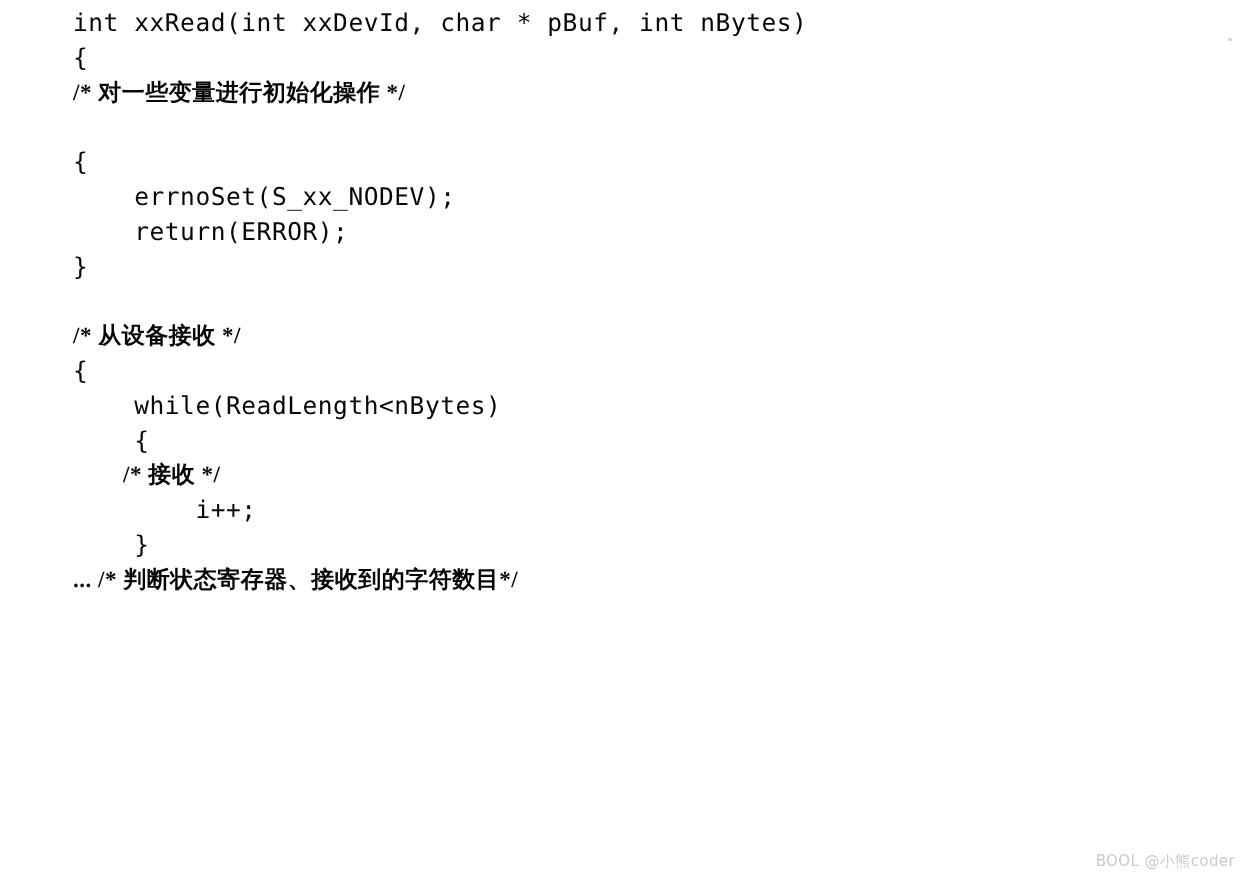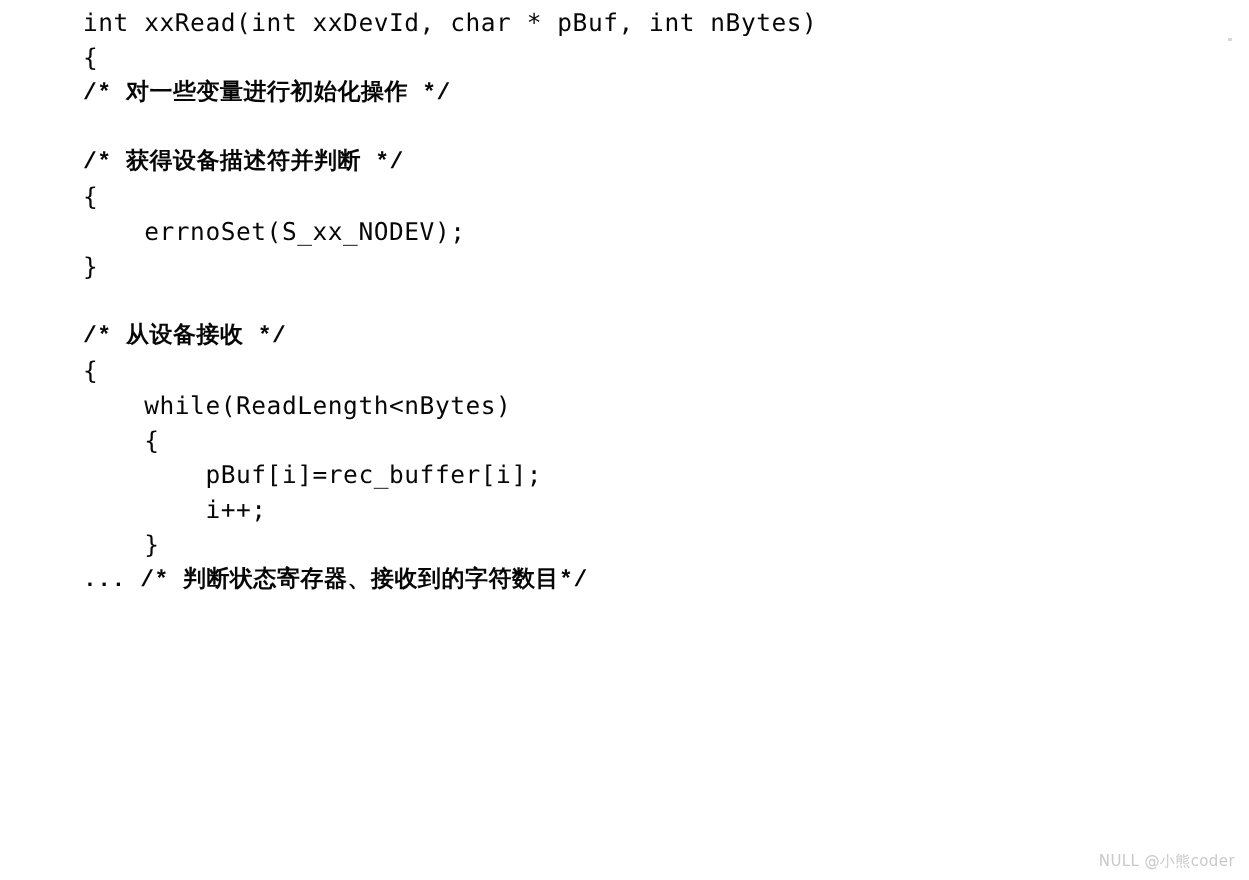--- a/index.html
+++ b/index.html
@@ -33,31 +33,30 @@
 
   .code-line {
     height: 34.8px;
     line-height: 34.8px;
     font-family: "DejaVu Sans Mono", monospace;
     font-size: 24.5px;
     letter-spacing: 0.55px;
     color: #070707;
     white-space: pre;
     text-rendering: geometricPrecision;
-    margin-left: 10px;
   }
 
   
   .code-line.bold {
     font-weight: bold;
     letter-spacing: 0.1px;
   }
 
   .code-line.cjk {
-    font-family: Liberation Mono, monospace;
+    font-family: Liberation Serif, serif;
     font-weight: bold;
     font-size: 23px;
     letter-spacing: 0.5px;
   }
 
   .code-line.blank {
     color: transparent;
   }
 
   #watermark {
@@ -84,32 +83,32 @@
 </head>
 <body>
 
 <div id="page">
 
   <div id="code-listing">
       <div class="code-line">int xxRead(int xxDevId, char * pBuf, int nBytes)</div>
       <div class="code-line">{</div>
       <div class="code-line cjk">/* 对一些变量进行初始化操作 */</div>
       <div class="code-line blank"></div>
-      <div class="code-line cjk">/* 获得设备描述符并判断 */</div>
       <div class="code-line">{</div>
       <div class="code-line">    errnoSet(S_xx_NODEV);</div>
+      <div class="code-line">    return(ERROR);</div>
       <div class="code-line">}</div>
       <div class="code-line blank"></div>
       <div class="code-line cjk">/* 从设备接收 */</div>
       <div class="code-line">{</div>
       <div class="code-line">    while(ReadLength&lt;nBytes)</div>
       <div class="code-line">    {</div>
-      <div class="code-line">        pBuf[i]=rec_buffer[i];</div>
+      <div class="code-line cjk">        /* 接收 */</div>
       <div class="code-line">        i++;</div>
       <div class="code-line">    }</div>
       <div class="code-line cjk">... /* 判断状态寄存器、接收到的字符数目*/</div>
     </div>
 
   <div id="scan-speck"></div>
 
-  <div id="watermark">NULL @小熊coder</div>
+  <div id="watermark">BOOL @小熊coder</div>
 
 </div>
 
 </body></html>

